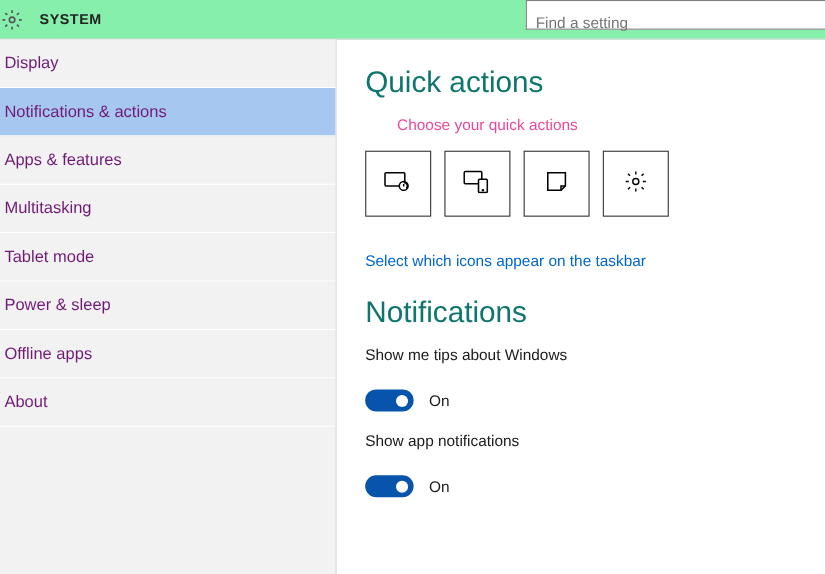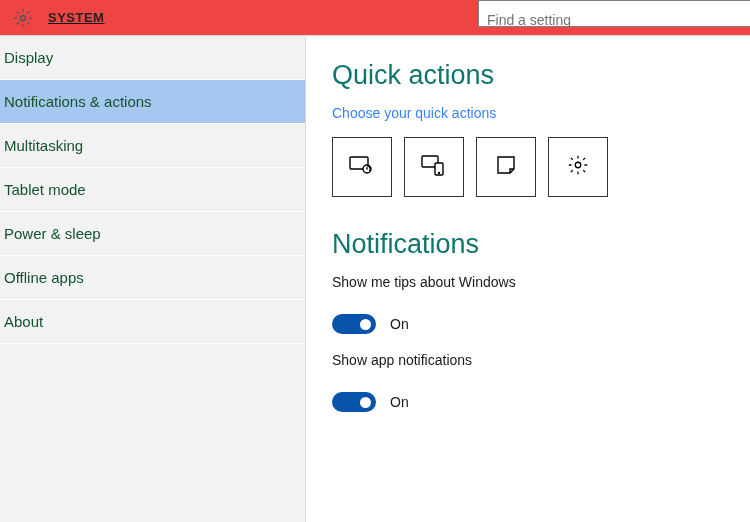--- a/index.html
+++ b/index.html
@@ -12,24 +12,23 @@
       width: 750px;
       height: 522px;
       background: #fff;
       overflow: hidden;
       position: relative;
     }
     .titlebar {
       display: flex;
       align-items: center;
       height: 36px;
-      background: #ef4444;
+      background: #86efac;
       border-bottom: 1px solid #d9d9d9;
-      padding-left: 12px;
-      text-decoration: underline;
+      padding-left: 0;
     }
     .titlebar .gear {
       width: 22px;
       height: 22px;
       margin-right: 14px;
       display: flex;
       align-items: center;
       justify-content: center;
     }
     .titlebar-title {
@@ -66,21 +65,21 @@
     }
     .sidebar {
       width: 306px;
       background: #f2f2f2;
       border-right: 1px solid #d9d9d9;
       overflow: hidden;
     }
     .sidebar-item {
       padding: 13px 4px;
       font-size: 15px;
-      color: #14532d;
+      color: #701a75;
       border-bottom: 1px solid #ffffff;
       cursor: pointer;
       background: #f2f2f2;
     }
     .sidebar-item.selected {
       background: #a6c8f0;
     }
     .sidebar-item.hovered {
       background: #d9d9d9;
     }
@@ -90,22 +89,23 @@
       overflow: hidden;
     }
     .section-heading {
       font-size: 27px;
       font-weight: 300;
       color: #0f766e;
       margin-bottom: 14px;
     }
     .section-sub {
       font-size: 14px;
-      color: #3b82f6;
+      color: #ec4899;
       margin-bottom: 16px;
+      margin-left: 29px;
     }
     .quick-tiles {
       display: flex;
       gap: 12px;
       margin-bottom: 32px;
     }
     .tile {
       width: 60px;
       height: 60px;
       border: 1px solid #333;
@@ -176,20 +176,21 @@
 </div>
 
 <div class="search-box">
   <input class="search-input" type="text" placeholder="Find a setting" style="">
 </div>
 
 <div class="content">
   <div class="sidebar">
     <div class="sidebar-item"><span>Display</span></div>
     <div class="sidebar-item selected"><span>Notifications &amp; actions</span></div>
+    <div class="sidebar-item"><span>Apps &amp; features</span></div>
     <div class="sidebar-item"><span>Multitasking</span></div>
     <div class="sidebar-item"><span>Tablet mode</span></div>
     <div class="sidebar-item"><span>Power &amp; sleep</span></div>
     <div class="sidebar-item"><span>Offline apps</span></div>
     <div class="sidebar-item"><span>About</span></div>
   </div>
 
   <div class="main">
     <div class="section-heading">Quick actions</div>
     <div class="section-sub">Choose your quick actions</div>
@@ -224,20 +225,21 @@
       <div class="tile">
         <span>
           <svg width="22" height="22" viewBox="0 0 24 24" fill="none" stroke="#000" stroke-width="1.4">
             <circle cx="12" cy="12" r="3"></circle>
             <path d="M12 2v3M12 19v3M4.2 4.2l2.1 2.1M17.7 17.7l2.1 2.1M2 12h3M19 12h3M4.2 19.8l2.1-2.1M17.7 6.3l2.1-2.1"></path>
           </svg>
         </span>
       </div>
     </div>
 
+    <span class="link-text">Select which icons appear on the taskbar</span>
 
     <div class="section-heading">Notifications</div>
 
     <div class="setting-group">
       <div class="setting-label">Show me tips about Windows</div>
       <div class="toggle-row">
         <div class="toggle"></div>
         <span class="toggle-label">On</span>
       </div>
     </div>

